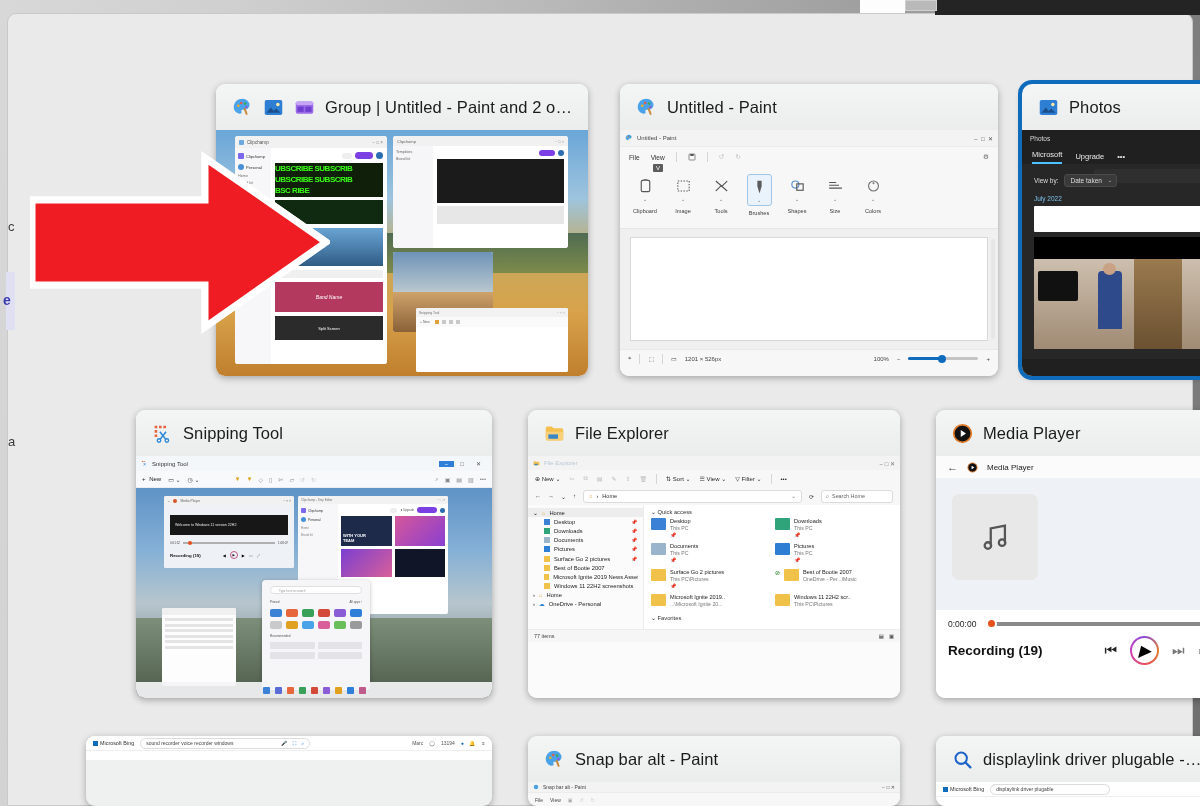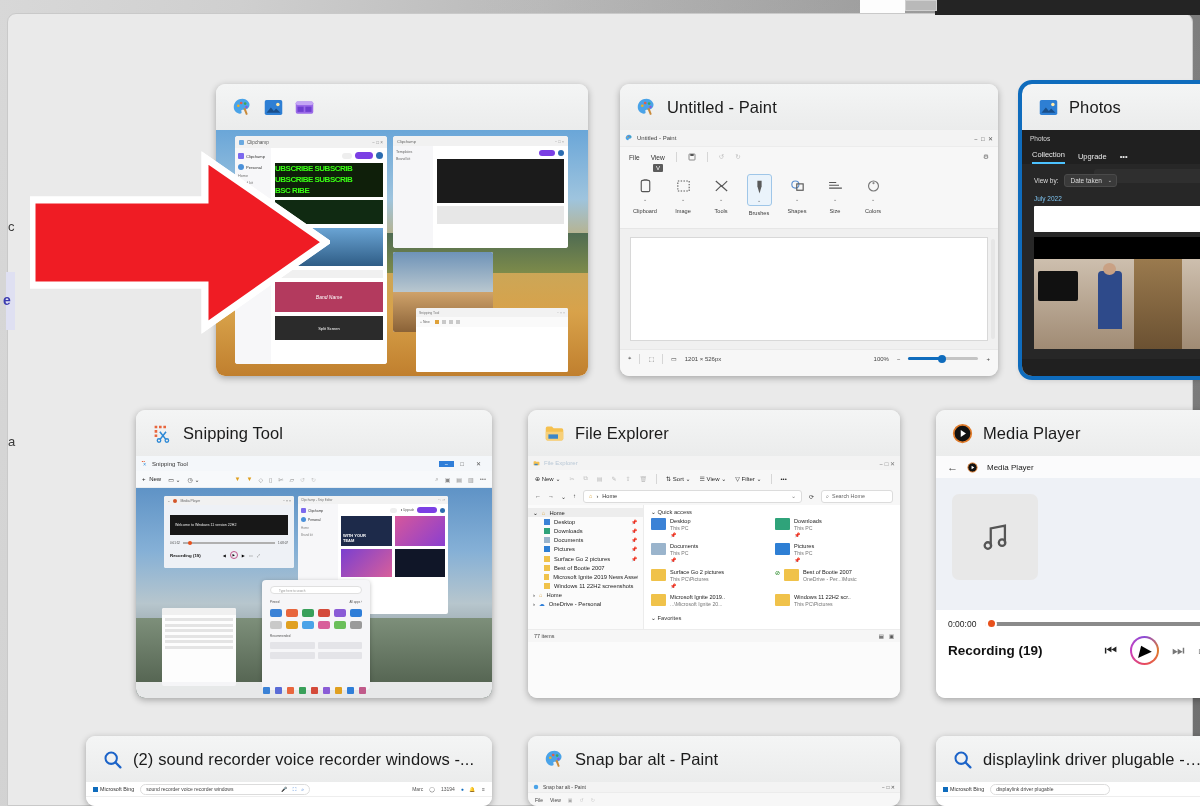--- a/index.html
+++ b/index.html
@@ -217,20 +217,21 @@
       <rect x="2" y="3.5" width="20" height="17" rx="2" fill="#2e7fd4"></rect>
       <path d="M4 18l5-6 3.4 4 2.6-3 5 5z" fill="#1a4f8a"></path>
       <circle cx="17" cy="8.5" r="2" fill="#ffe9a8"></circle>
     </svg>
     <svg class="ic" viewBox="0 0 24 24">
       <rect x="2" y="5" width="20" height="14" rx="2" fill="#9a6ae8"></rect>
       <rect x="2" y="5" width="20" height="4" rx="2" fill="#c4a6f5"></rect>
       <rect x="4" y="11" width="7" height="6" fill="#6f3fd0"></rect>
       <rect x="13" y="11" width="7" height="6" fill="#6f3fd0"></rect>
     </svg>
+    <span class="t-title">Group | Untitled - Paint and 2 ot...</span>
   </div>
   <div class="tile-body" style="height:246px;">
 
     <div style="position:absolute;inset:0;background:linear-gradient(180deg,#6aa6d8 0%,#9ec4de 28%,#c7a85c 52%,#d8a24a 74%,#c07f2e 100%);"></div>
     <div style="position:absolute;left:0;top:42%;width:100%;height:16%;background:linear-gradient(180deg,#4f6b52,#7d8b4a);"></div>
 
     <div class="mini" style="left:19px;top:6px;width:152px;height:228px;border-radius:3px;overflow:hidden;">
       <div style="height:12px;background:#f1f1f1;display:flex;align-items:center;gap:3px;padding:0 4px;">
         <div style="width:5px;height:5px;background:#6aa9e0;border-radius:1px;"></div>
         <div style="font-size:4.6px;color:#555;">Clipchamp</div>
@@ -450,21 +451,21 @@
       <path d="M4 18l5-6 3.4 4 2.6-3 5 5z" fill="#1a4f8a"></path>
       <circle cx="17" cy="8.5" r="2" fill="#ffe9a8"></circle>
     </svg>
     <span class="t-title">Photos</span>
   </div>
   <div class="tile-body" style="height:246px;">
     <div class="photos-win">
       <div class="ph-title">Photos</div>
       <div style="position:relative;">
         <div class="ph-tabs">
-          <span class="ph-tab active">Collection</span>
+          <span class="ph-tab active">Microsoft</span>
           <span class="ph-tab">Upgrade</span>
           <span class="ph-tab">•••</span>
         </div>
         <div class="ph-search"></div>
       </div>
       <div class="ph-body">
         <div class="ph-viewby">
           <span>View by:</span>
           <span class="ph-dd">
             <span>Date taken</span>
@@ -879,27 +880,20 @@
             <i>▶</i>
           </span>
         <span style="font-size:14px;color:#777;">⏭</span>
         <span style="font-size:13px;color:#888;">▭</span>
       </span>
     </div>
   </div>
 </div>
 
 <div class="tile" style="left:86px;top:736px;width:406px;height:70px;">
-  <div class="tile-head">
-    <svg class="ic" viewBox="0 0 24 24">
-      <circle cx="10.5" cy="10.5" r="6.5" fill="none" stroke="#1b63c8" stroke-width="2.3"></circle>
-      <path d="M15.5 15.5L21 21" stroke="#1b63c8" stroke-width="2.6" stroke-linecap="round"></path>
-    </svg>
-    <span class="t-title">(2) sound recorder voice recorder windows -...</span>
-  </div>
   <div class="tile-body" style="height:24px;background:#fff;">
     <div class="bing-bar">
       <span class="bing-logo">
           <i style="width:5px;height:5px;background:#0f6cbd;display:block;"></i>
           <span>Microsoft Bing</span>
         </span>
       <span class="bing-search">
         <span>sound recorder voice recorder windows</span>
         <span style="margin-left:auto;display:flex;gap:5px;color:#2a6fd0;">
             <span>🎤</span>

